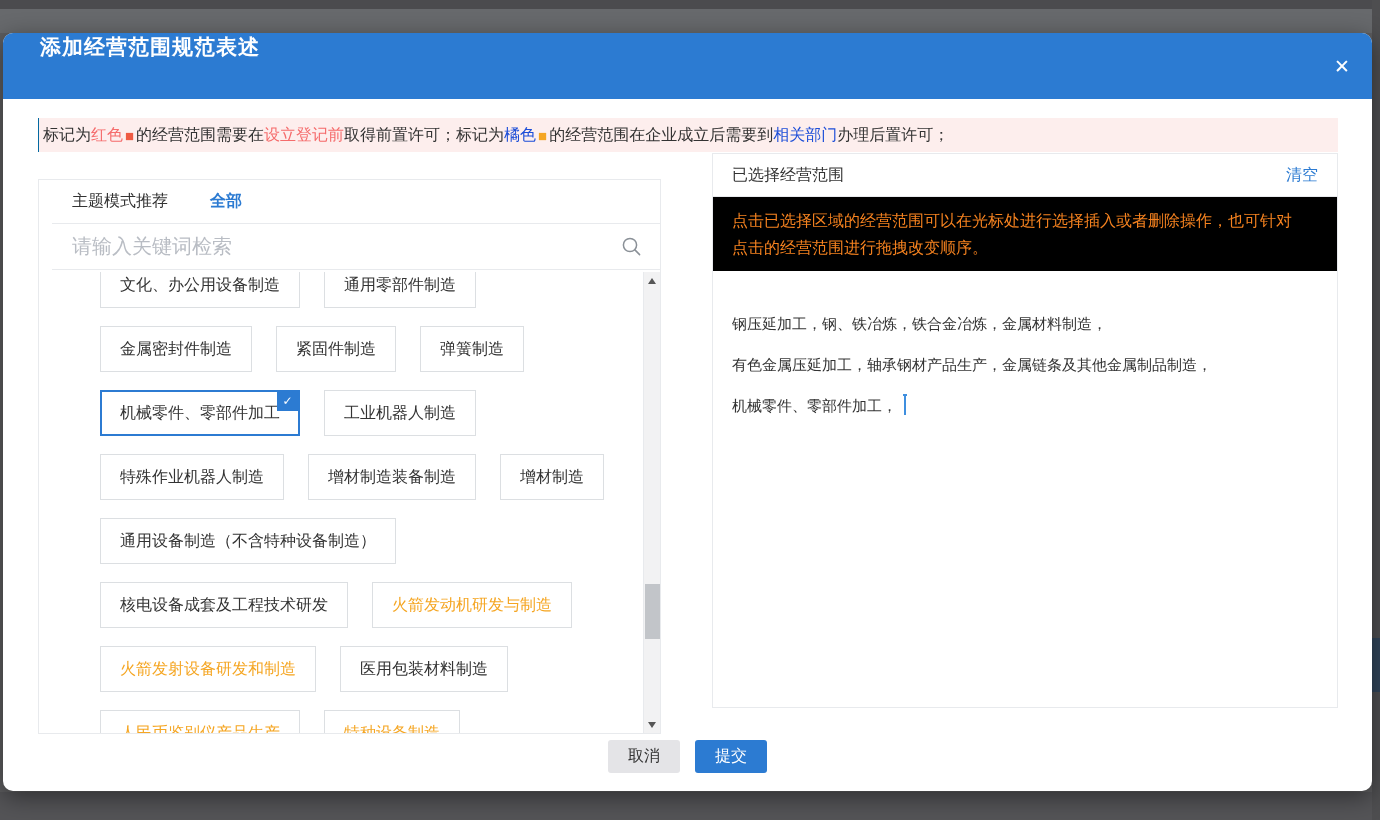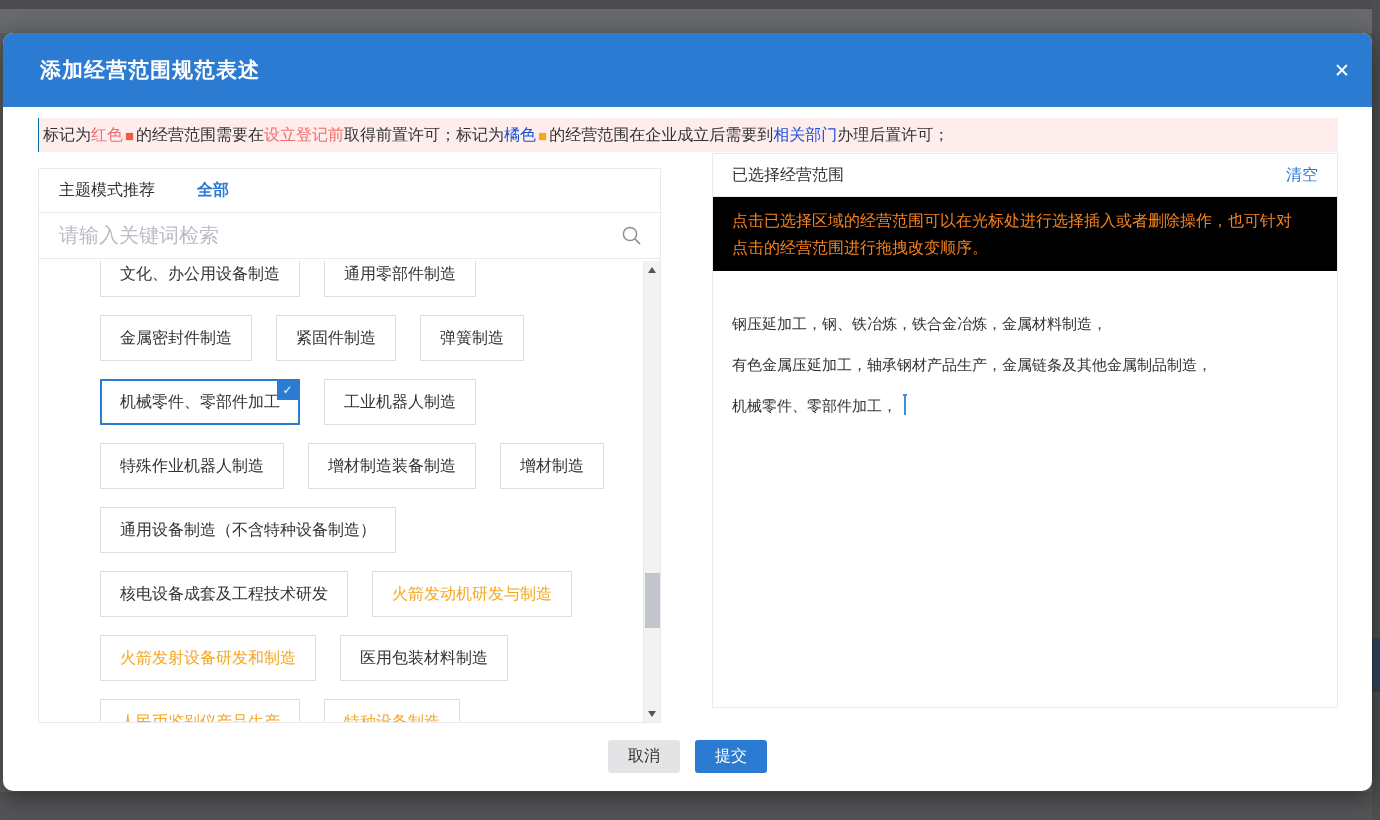--- a/index.html
+++ b/index.html
@@ -26,45 +26,45 @@
     position: absolute; top: 638px; left: 0; width: 8px; height: 54px;
     background: #31455a;
   }
   
   .modal {
     position: absolute; left: 3px; top: 33px; width: 1369px; height: 758px;
     background: #fff; border-radius: 10px;
     box-shadow: 0 6px 24px rgba(0,0,0,.45);
   }
   .modal-header {
-    position: relative; height: 74px; background: #2c7bd2;
+    position: relative; height: 66px; background: #2c7bd2;
     border-radius: 10px 10px 0 0;
-    display: flex; align-items: center; padding-left: 37px;
+    display: flex; align-items: flex-start; padding-left: 37px;
   }
   .modal-title { color: #fff; font-size: 21px; font-weight: bold; letter-spacing: 1px; }
   .modal-close {
     position: absolute; right: 22px; top: 50%; transform: translateY(-50%);
     color: #fff; font-size: 19px; font-weight: bold; cursor: pointer; line-height: 1;
   }
   
   .legend {
     position: absolute; left: 35px; top: 85px; width: 1300px; height: 34px;
     background: #fdeeed; border-left: 1px solid #0369a1;
     display: flex; align-items: center; padding-left: 4px;
     font-size: 16px; white-space: nowrap; overflow: hidden;
   }
   .legend .red-text { color: #f56c6c; }
   .legend .orange-text { color: #1d4ed8; }
   .legend .sq { font-size: 15px; margin: 0 2px; }
   .legend .sq-red { color: #ef5b43; }
   .legend .sq-orange { color: #f5a623; }
   
   .left-panel {
-    position: absolute; left: 35px; top: 135px; width: 623px; height: 555px;
-    border: 1px solid #e8eaed; background: #fff; overflow: hidden;
+    position: absolute; left: 35px; top: 146px; width: 623px; height: 555px;
+    border: 1px solid #e8eaed; background: #fff; overflow: hidden; padding-left: 13px;
   }
   .lp-tabs {
     height: 44px; border-bottom: 1px solid #e8eaed;
     display: flex; align-items: center; padding-left: 20px; gap: 42px;
     font-size: 16px;
   }
   .lp-tab { cursor: pointer; color: #333; }
   .lp-tab.active { color: #2c7bd2; font-weight: bold; }
   .lp-search {
     height: 46px; border-bottom: 1px solid #e8eaed;

